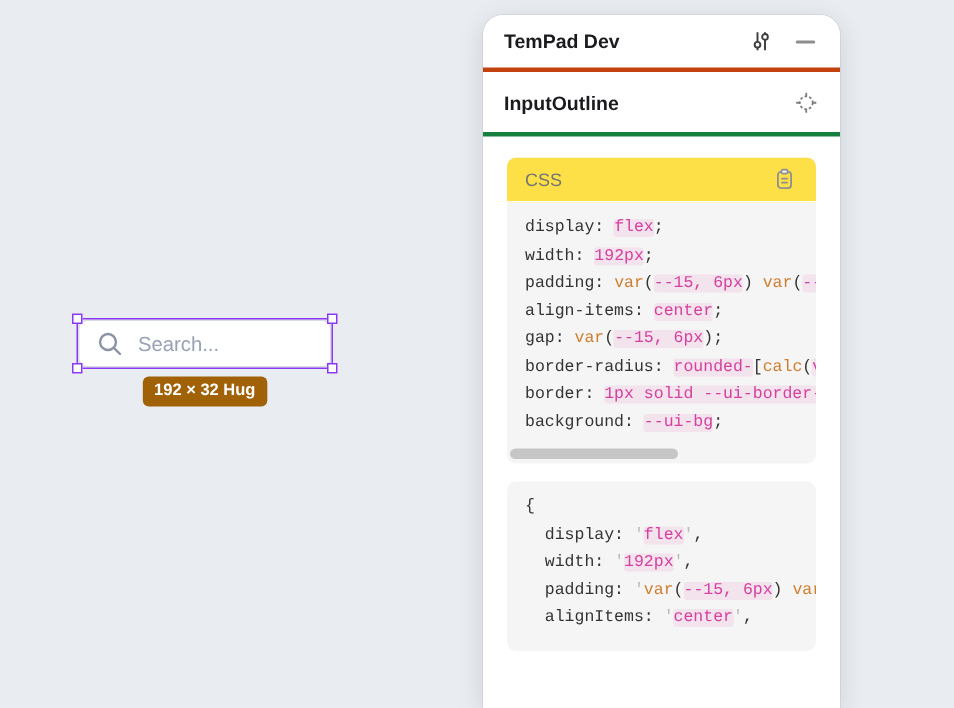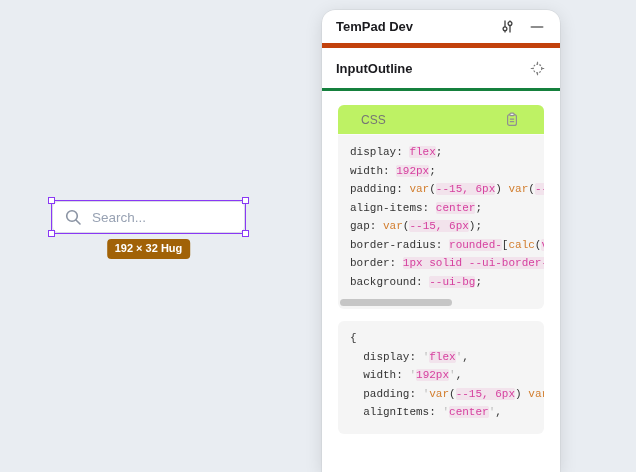--- a/index.html
+++ b/index.html
@@ -6,21 +6,21 @@
   html, body { width: 636px; height: 472px; overflow: hidden; }
   body {
     font-family: "Liberation Sans", sans-serif;
     background: #e9edf2;
     position: relative;
     color: #1b1b1f;
   }
 
   
   .canvas { position: absolute; inset: 0; }
-  .selection-wrap { position: absolute; left: 52px; top: 201px; width: 193px; height: 32px; }
+  .selection-wrap { position: absolute; left: 52px; top: 213px; width: 169px; height: 32px; }
   .search-input {
     position: absolute; inset: 0;
     background: #ffffff;
     border: 1px solid #d8dce3;
     border-radius: 6px;
     display: flex; align-items: center; gap: 9px;
     padding: 0 11px;
   }
   .search-input .placeholder { font-size: 13.5px; color: #98a2b3; }
   .selection-outline {
@@ -47,43 +47,43 @@
   
   .panel {
     position: absolute; left: 322px; top: 10px; width: 238px; height: 462px;
     background: #ffffff;
     border-radius: 13px 13px 0 0;
     box-shadow: 0 0 0 0.5px rgba(0,0,0,0.08), 0 4px 18px rgba(0,0,0,0.12);
     overflow: hidden;
   }
   .panel-header {
     height: 38px; display: flex; align-items: center;
-    padding: 0 14px; border-bottom: 5px solid #c2410c;
+    padding: 0 14px; border-bottom: 3px solid #c2410c;
   }
   .panel-title { font-size: 13px; font-weight: bold; flex: 1; }
   .panel-header .icons { display: flex; align-items: center; gap: 12px; }
   .icon-btn { display: inline-flex; align-items: center; justify-content: center;
     width: 18px; height: 18px; cursor: pointer; }
 
   .node-row {
     height: 43px; display: flex; align-items: center;
     padding: 0 14px; border-bottom: 3px solid #15803d;
   }
   .node-name { font-size: 13px; font-weight: bold; flex: 1; }
 
   .code-section { padding: 14px 16px 0; }
   .section-title { font-size: 13px; font-weight: bold; margin-bottom: 14px; }
 
   .code-block {
     background: #f5f5f5; border-radius: 6px; overflow: hidden;
     margin-bottom: 12px; position: relative;
   }
   .code-block-header {
-    height: 30px; background: #bef264; border-bottom: 1px solid #fbfbfb;
-    display: flex; align-items: center; padding: 0 23px;
+    height: 30px; background: #fde047; border-bottom: 1px solid #fbfbfb;
+    display: flex; align-items: center; padding: 0 12px;
   }
   .code-block-label { font-size: 12px; color: #757575; flex: 1; }
   .code-body {
     padding: 8px 0 12px 12px; overflow: hidden; white-space: pre;
     font-family: Liberation Mono, monospace;
     font-size: 11px; line-height: 18.5px; color: #333333;
   }
   .code-body.with-scroll { padding-bottom: 18px; }
   .tok-v { color: #d6409f; background: rgba(214,64,159,0.10); border-radius: 2px; }
   .tok-f { color: #d27d2d; text-align: right; }

